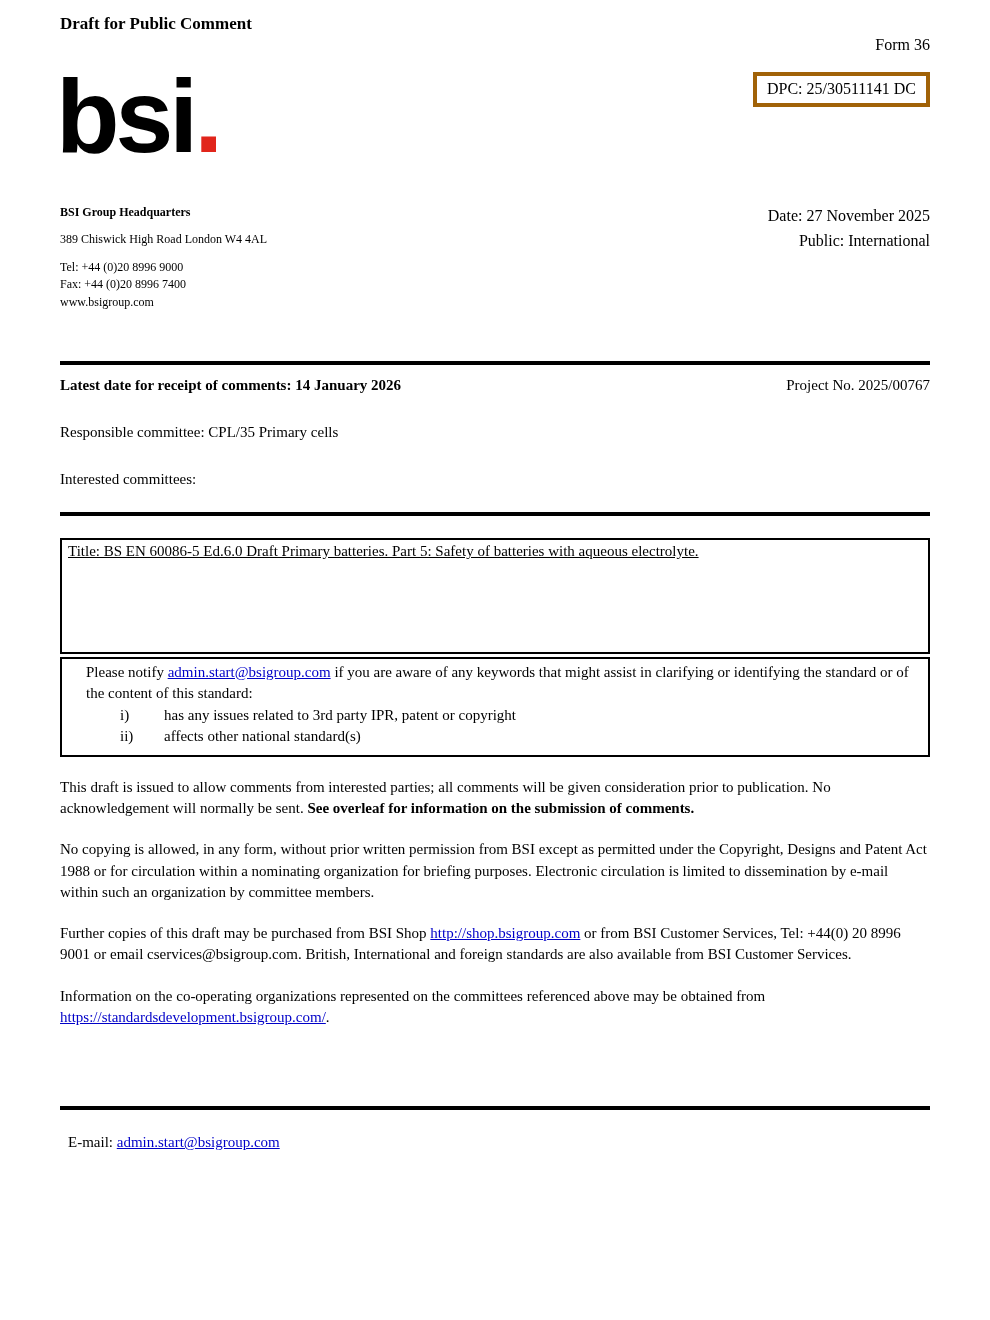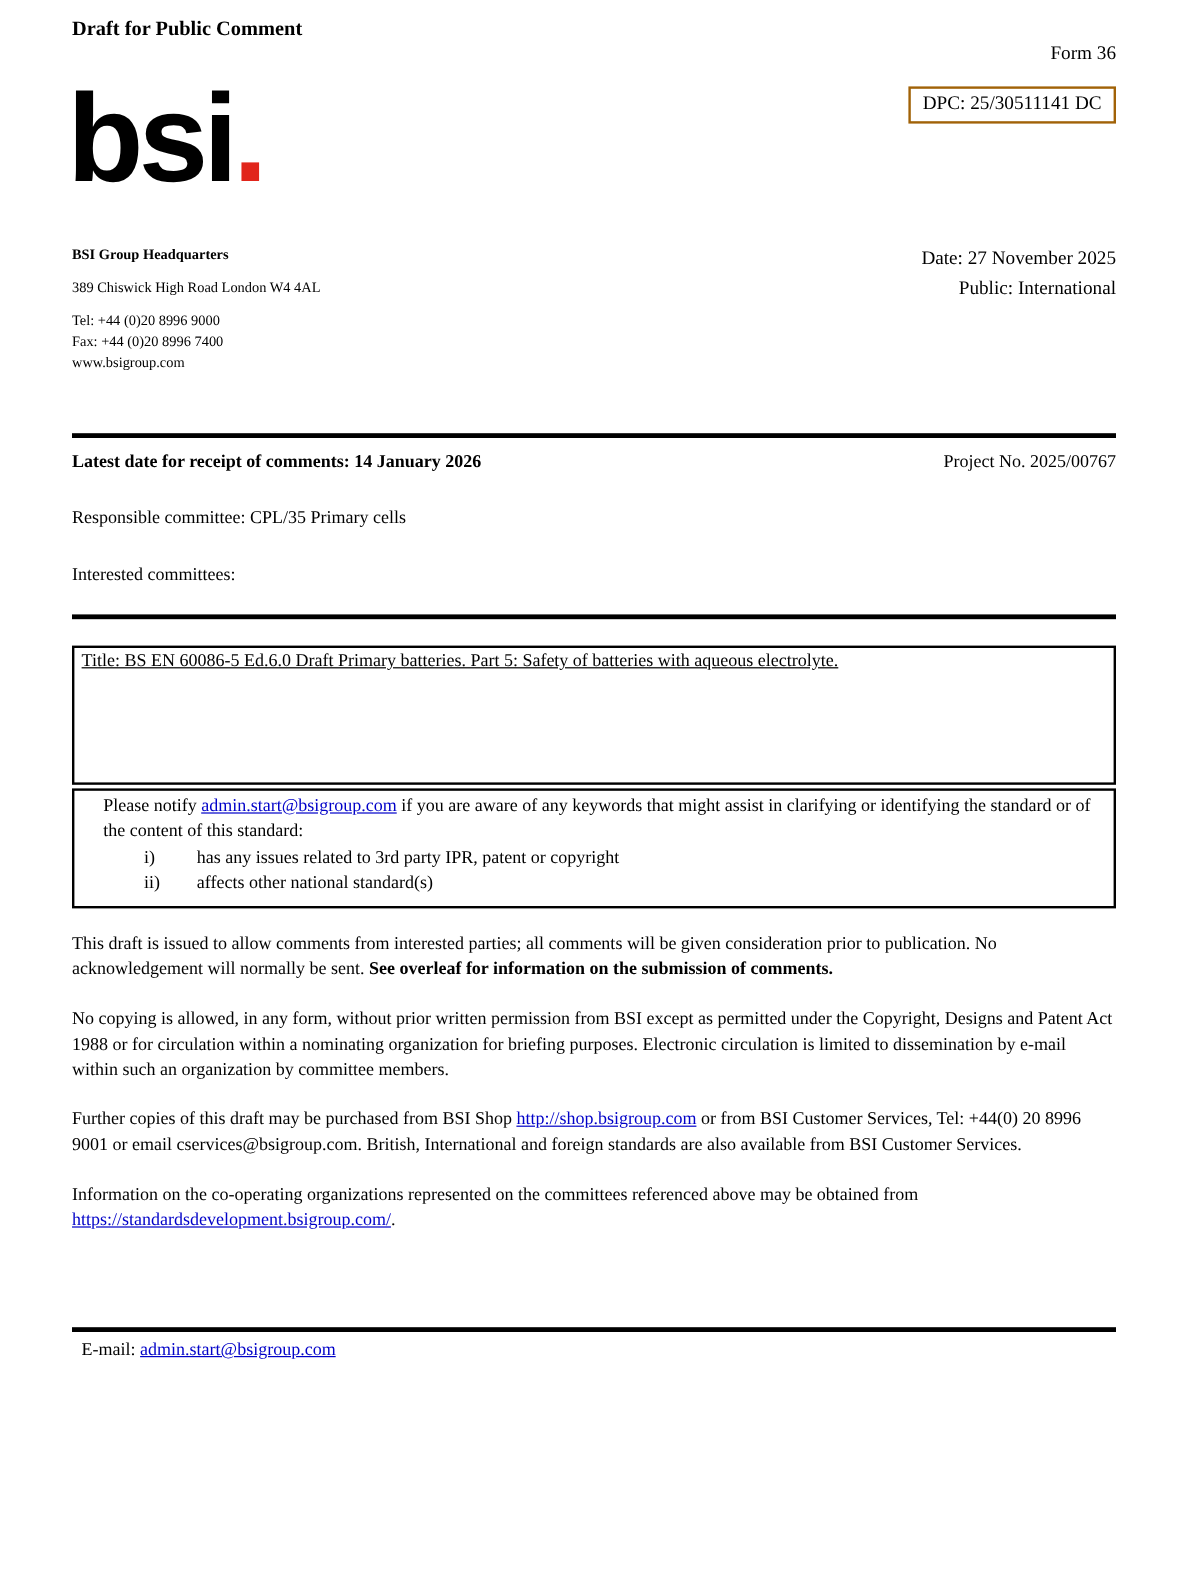--- a/index.html
+++ b/index.html
@@ -28,21 +28,21 @@
   .logo{
     font-family:"Liberation Sans", sans-serif;
     font-weight:bold;
     font-size:104px;
     line-height:1.0;
     letter-spacing:-4px;
     margin-left:-4px;
   }
   .logo .dot{color:var(--accent-red);}
   .dpc-box{
-    border:2px solid #a16207;
+    border:4px solid #a16207;
     padding:4px 10px 5px 10px;
     font-size:16px;
     margin-top:8px;
   }
   
   .band-c{display:flex;justify-content:space-between;align-items:flex-start;margin-top:36px;}
   .address{font-size:12px;line-height:1.45;}
   .address .addr-title{font-weight:bold;margin-bottom:10px;}
   .address .addr-street{margin-bottom:10px;}
   .meta{text-align:right;font-size:16px;line-height:1.55;}
@@ -75,21 +75,21 @@
   .notify-box .kw-list{margin-top:2px;}
   .kw-item{display:flex;}
   .kw-num{width:44px;text-align:left;padding-left:34px;flex:0 0 78px;}
   
   .link{color:var(--link-blue);text-decoration:underline;cursor:pointer;}
   
   .warning{font-weight:bold;font-size:15px;margin-top:28px;line-height:1.4;}
   .para{font-size:15px;line-height:1.42;margin-top:20px;}
   .bold{font-weight:bold;}
   
-  .footer-email{margin-top:7px;font-size:15px;padding-left:8px;}
+  .footer-email{margin-top:24px;font-size:15px;padding-left:8px;}
 </style>
 </head>
 <body>
 
 <div class="page">
 
   <div class="band-a">
     <div class="draft-label">Draft for Public Comment</div>
     <div class="form-number">Form 36</div>
   </div>

